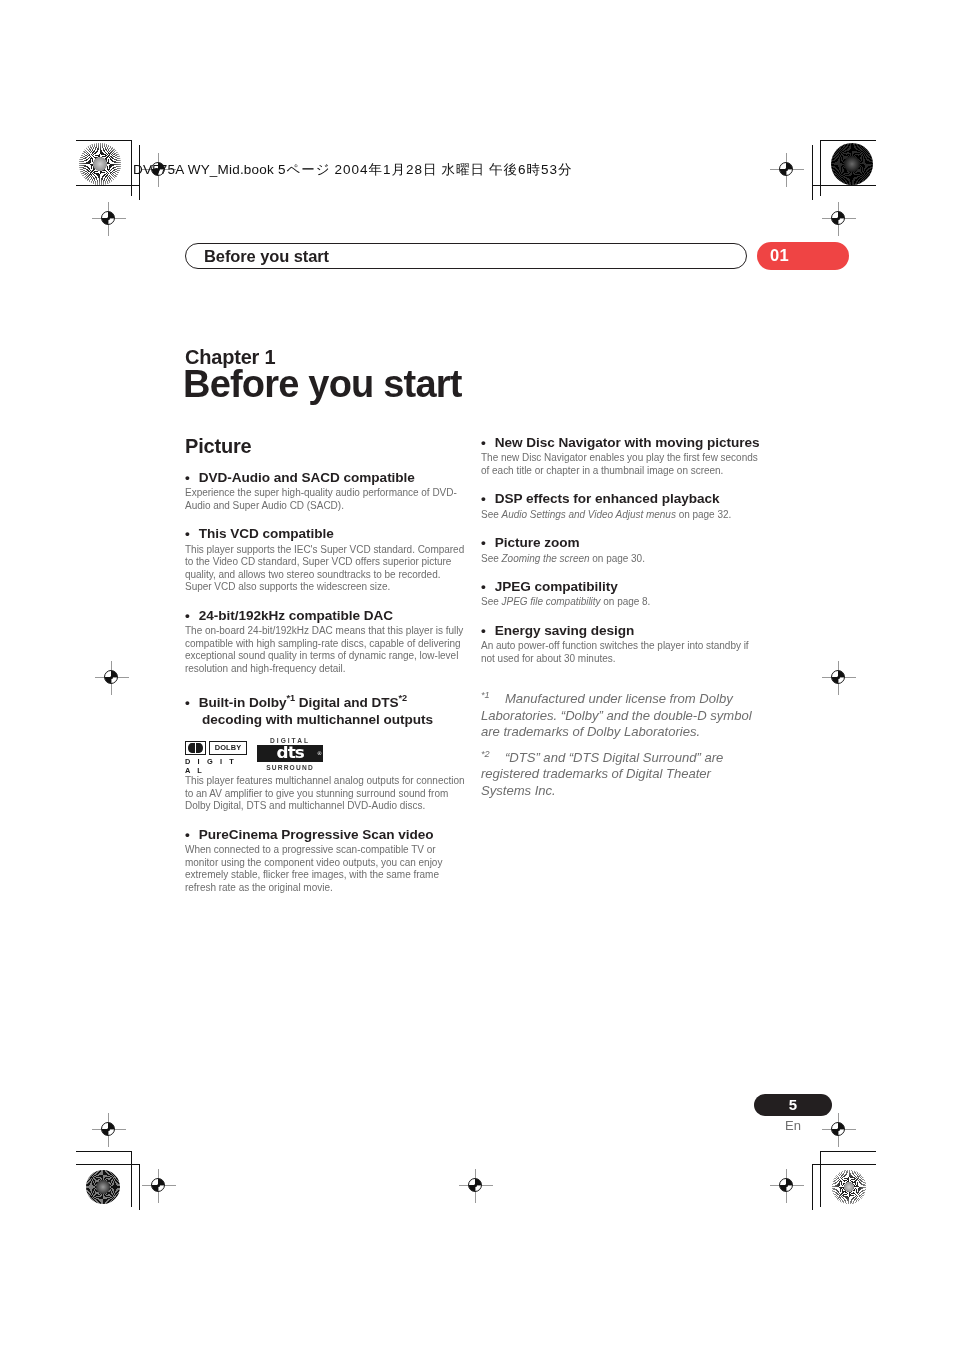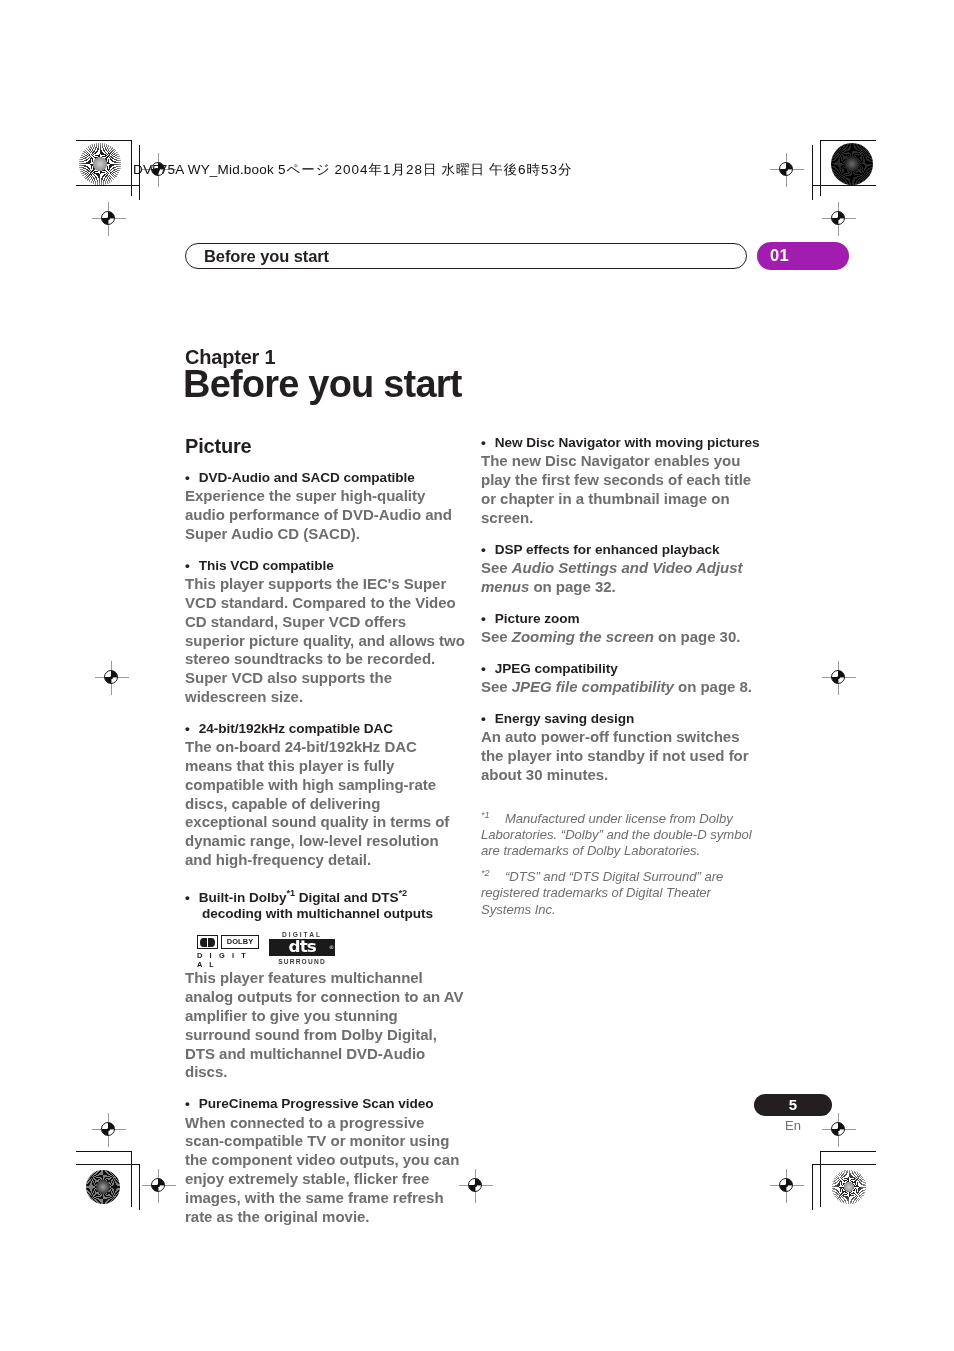--- a/index.html
+++ b/index.html
@@ -128,21 +128,21 @@
     font-weight: bold;
     color: #231f20;
     letter-spacing: -0.1px;
   }
   .chapnum {
     position: absolute;
     left: 757px;
     top: 242px;
     width: 92px;
     height: 28px;
-    background: #a21caf;
+    background: #ef4444;
     border-radius: 14px;
   }
   .chapnum-text {
     position: absolute;
     left: 13px;
     top: 4px;
     font-size: 16.5px;
     font-weight: bold;
     color: #ffffff;
     letter-spacing: 0.3px;
@@ -198,31 +198,30 @@
     letter-spacing: -0.05px;
   }
   .feat-head .bul { letter-spacing: 9px; }
   .feat-head sup {
     font-size: 9.2px;
     vertical-align: super;
     line-height: 0;
   }
 
   .feat-body {
-    font-size: 15px;
+    font-size: 10px;
     color: #6e6e6e;
     line-height: 1.255;
     margin: 0;
     letter-spacing: -0.02px;
-    font-weight: bold;
   }
   .feat-body i { font-style: italic; }
 
   .logos {
-    margin: 9px 0 8px 12px;
+    margin: 9px 0 8px 0;
     height: 30px;
     position: relative;
   }
 
   
   .dolby {
     position: absolute;
     left: 0; top: 4px;
     width: 62px;
   }

